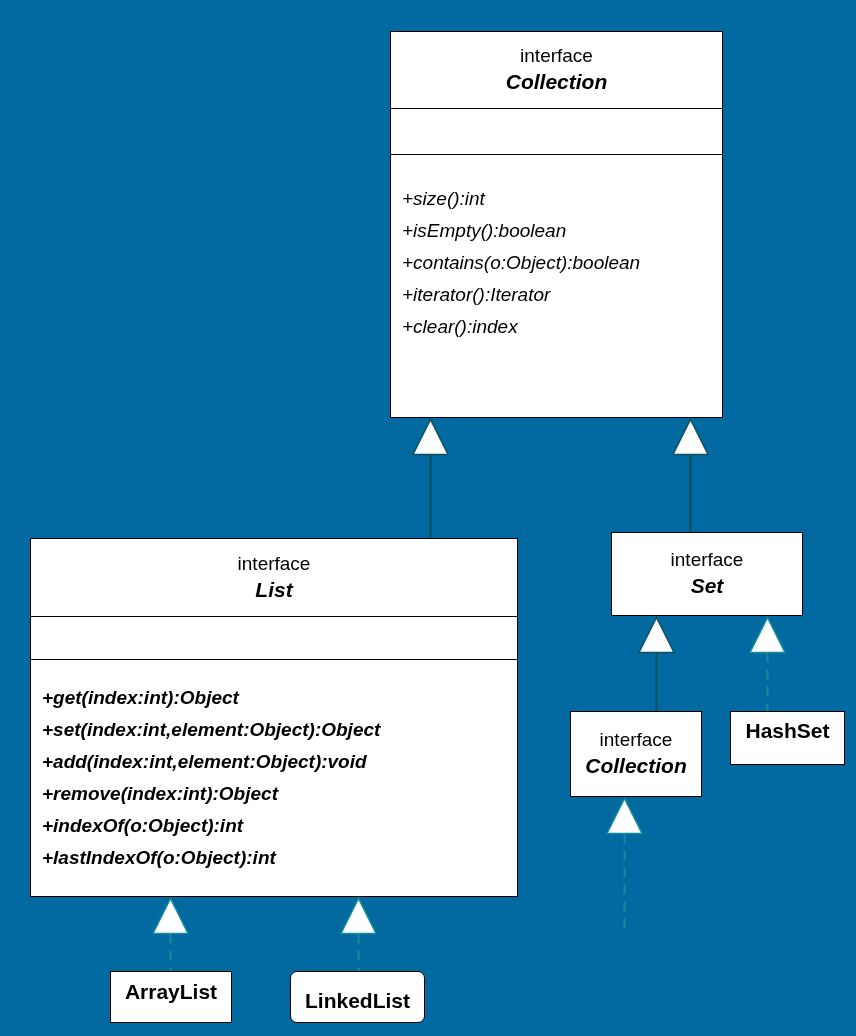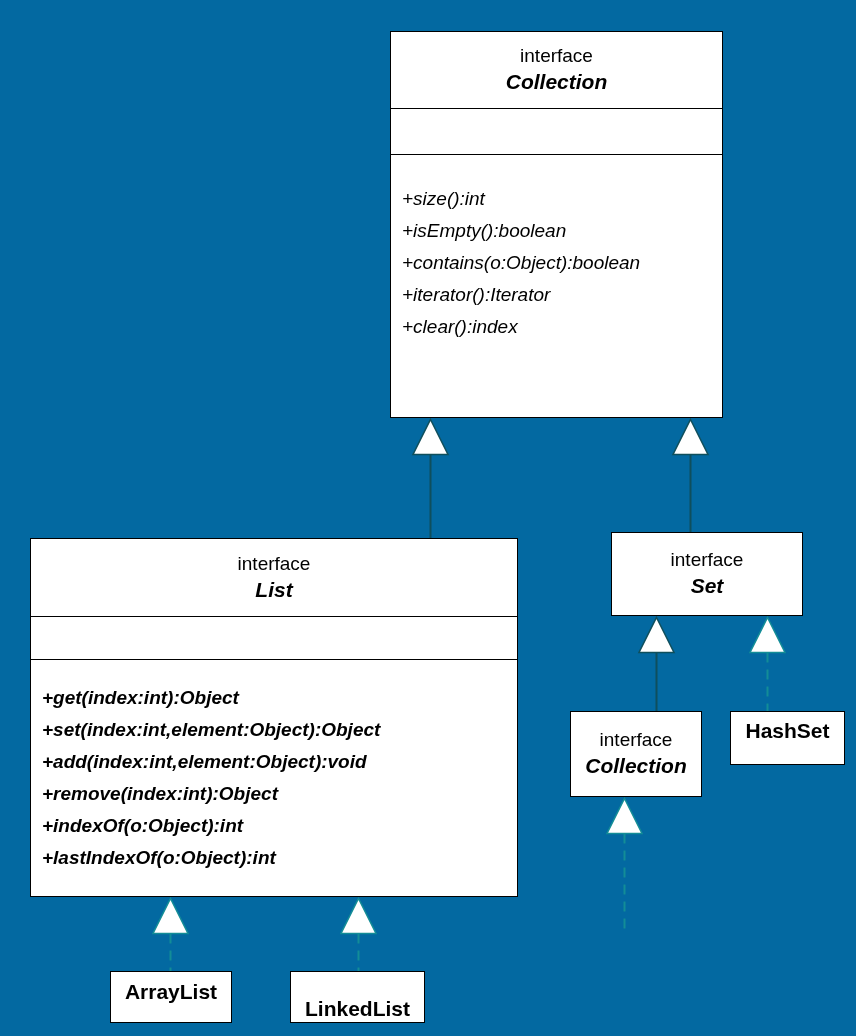--- a/index.html
+++ b/index.html
@@ -160,17 +160,17 @@
 
   <div class="uml-box simple-class" style="left:730px; top:711px; width:115px; height:54px; align-items:flex-start; padding-top:6px;">
     <div class="class-name">HashSet</div>
   </div>
 
 
   <div class="uml-box simple-class" style="left:110px; top:971px; width:122px; height:52px; align-items:flex-start; padding-top:7px;">
     <div class="class-name">ArrayList</div>
   </div>
 
-  <div class="uml-box simple-class" style="left:290px; top:971px; width:135px; height:52px; align-items:flex-end; padding-top:7px;">
+  <div class="uml-box simple-class" style="left:290px; top:971px; width:135px; height:52px; align-items:center; padding-top:7px;border-radius:7px;">
     <div class="class-name">LinkedList</div>
   </div>
 
 </div>
 
 </body></html>

